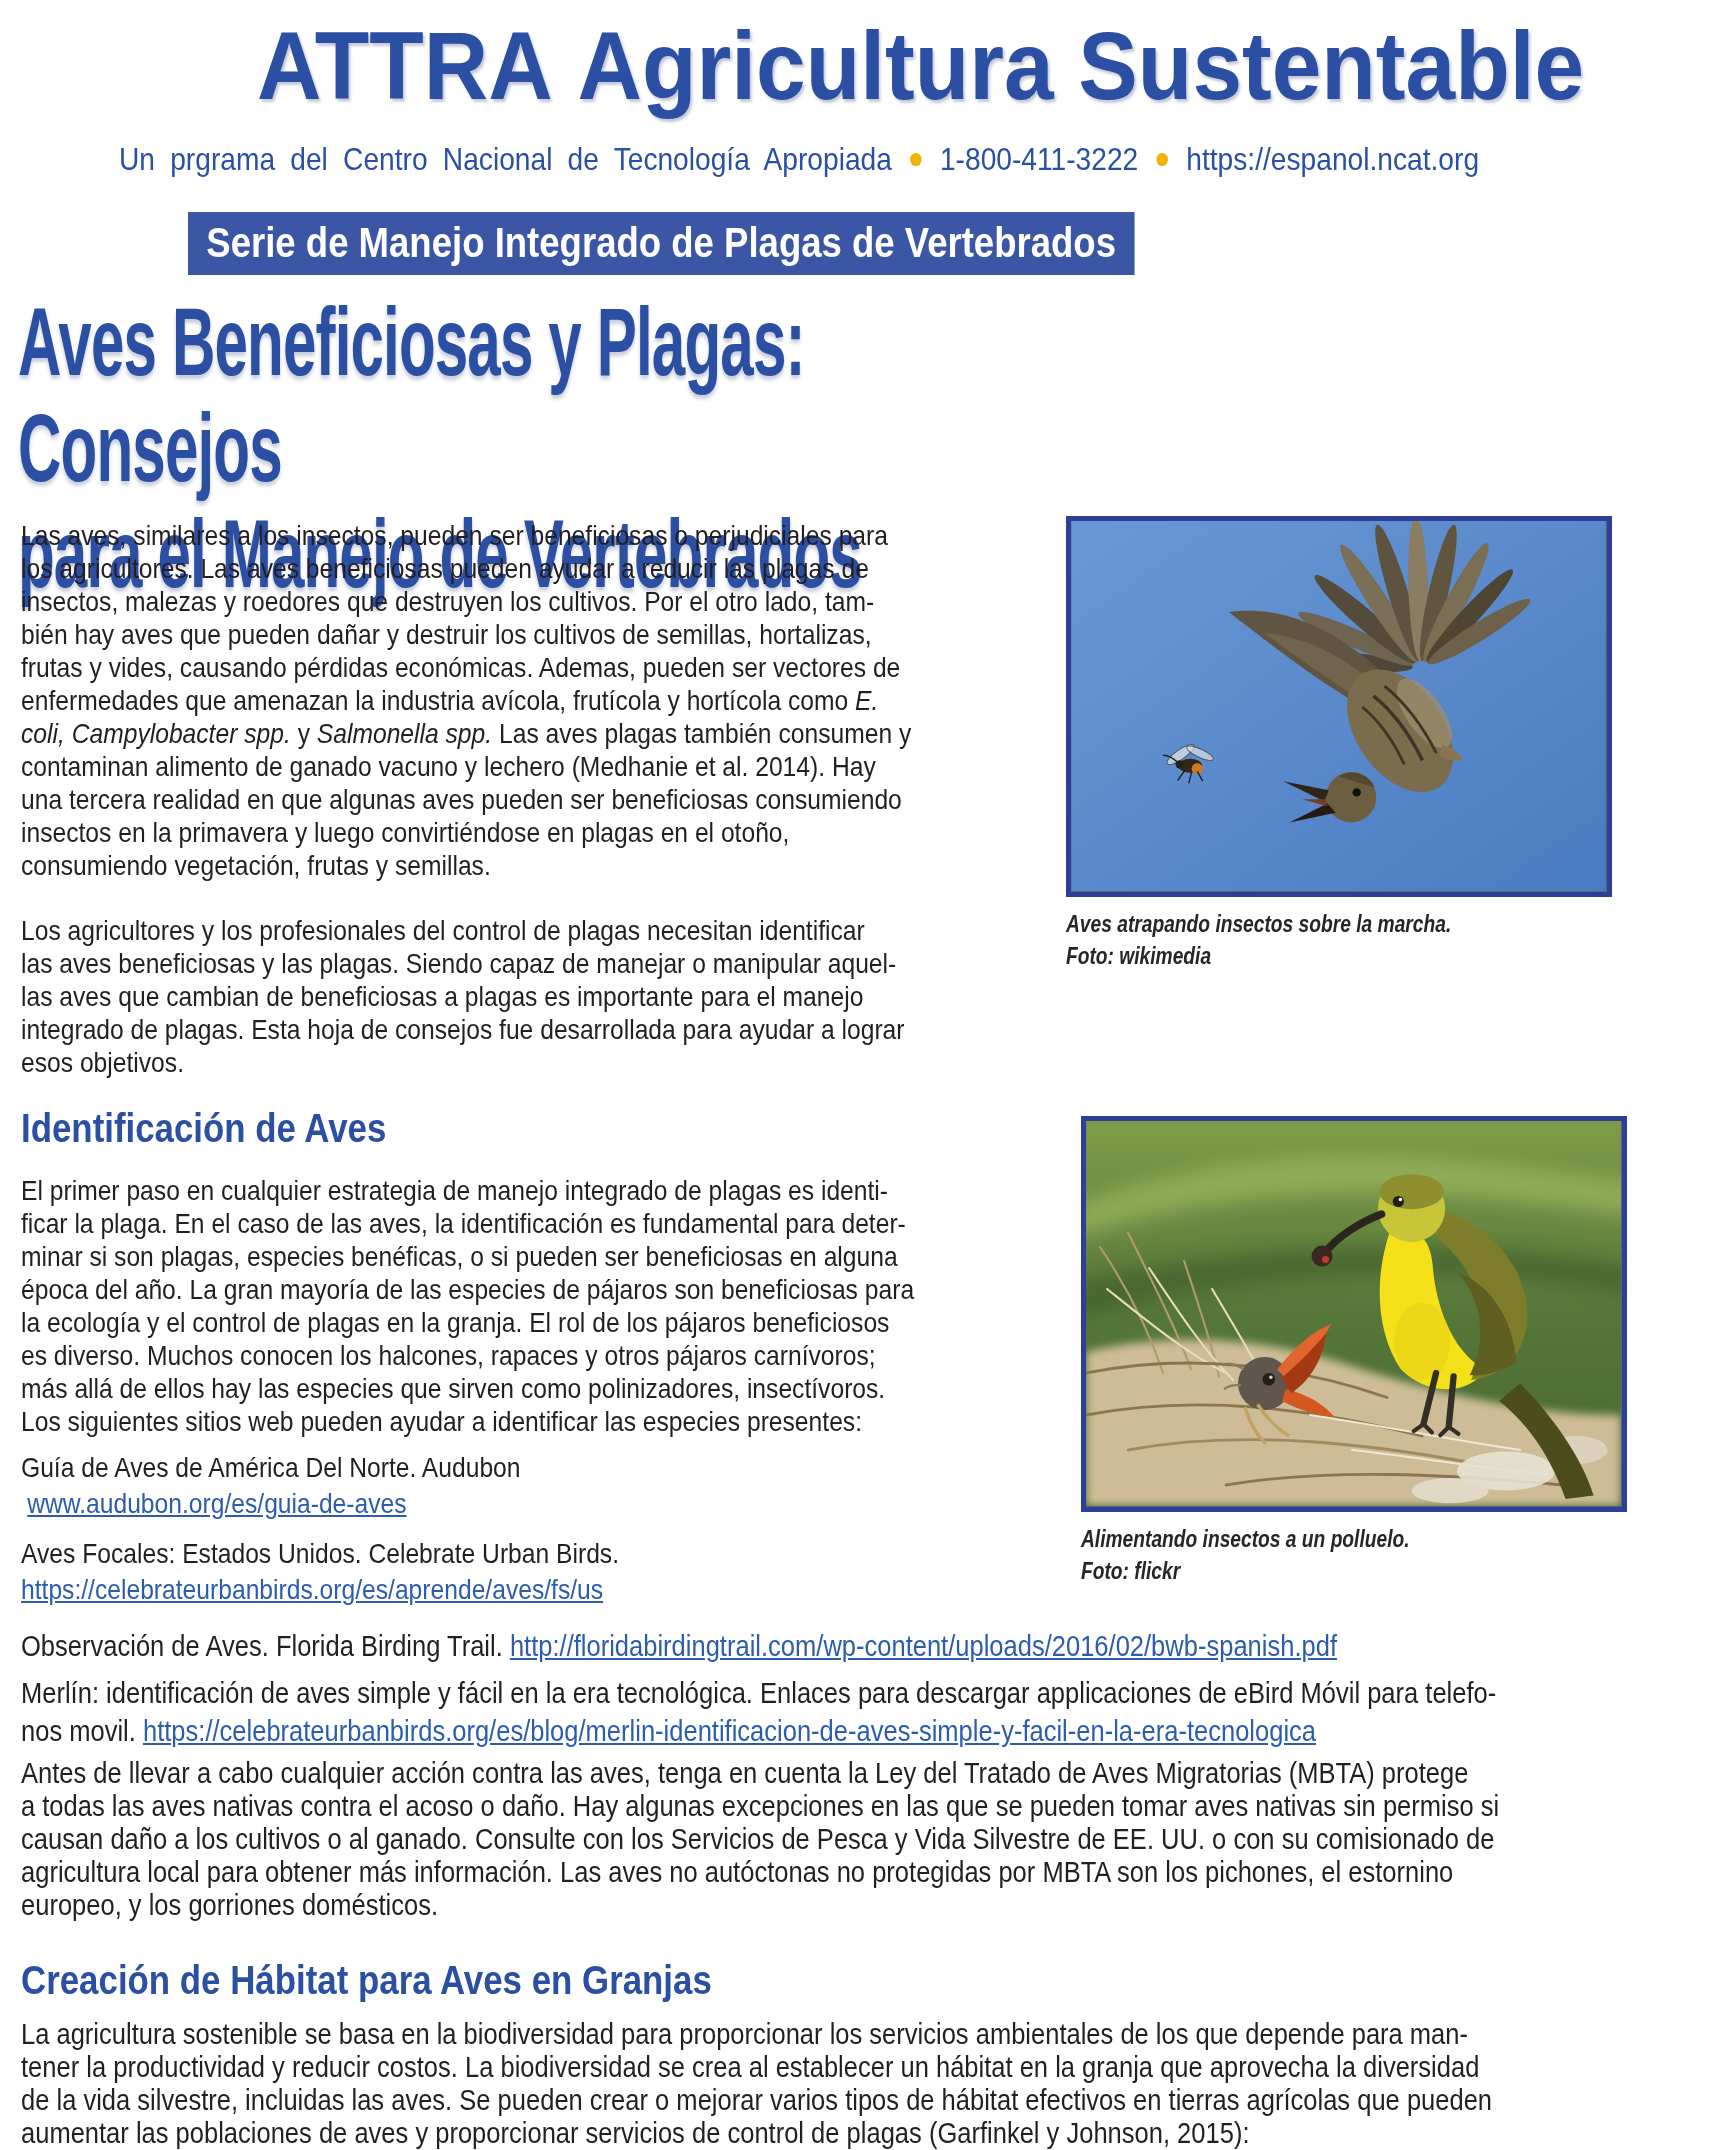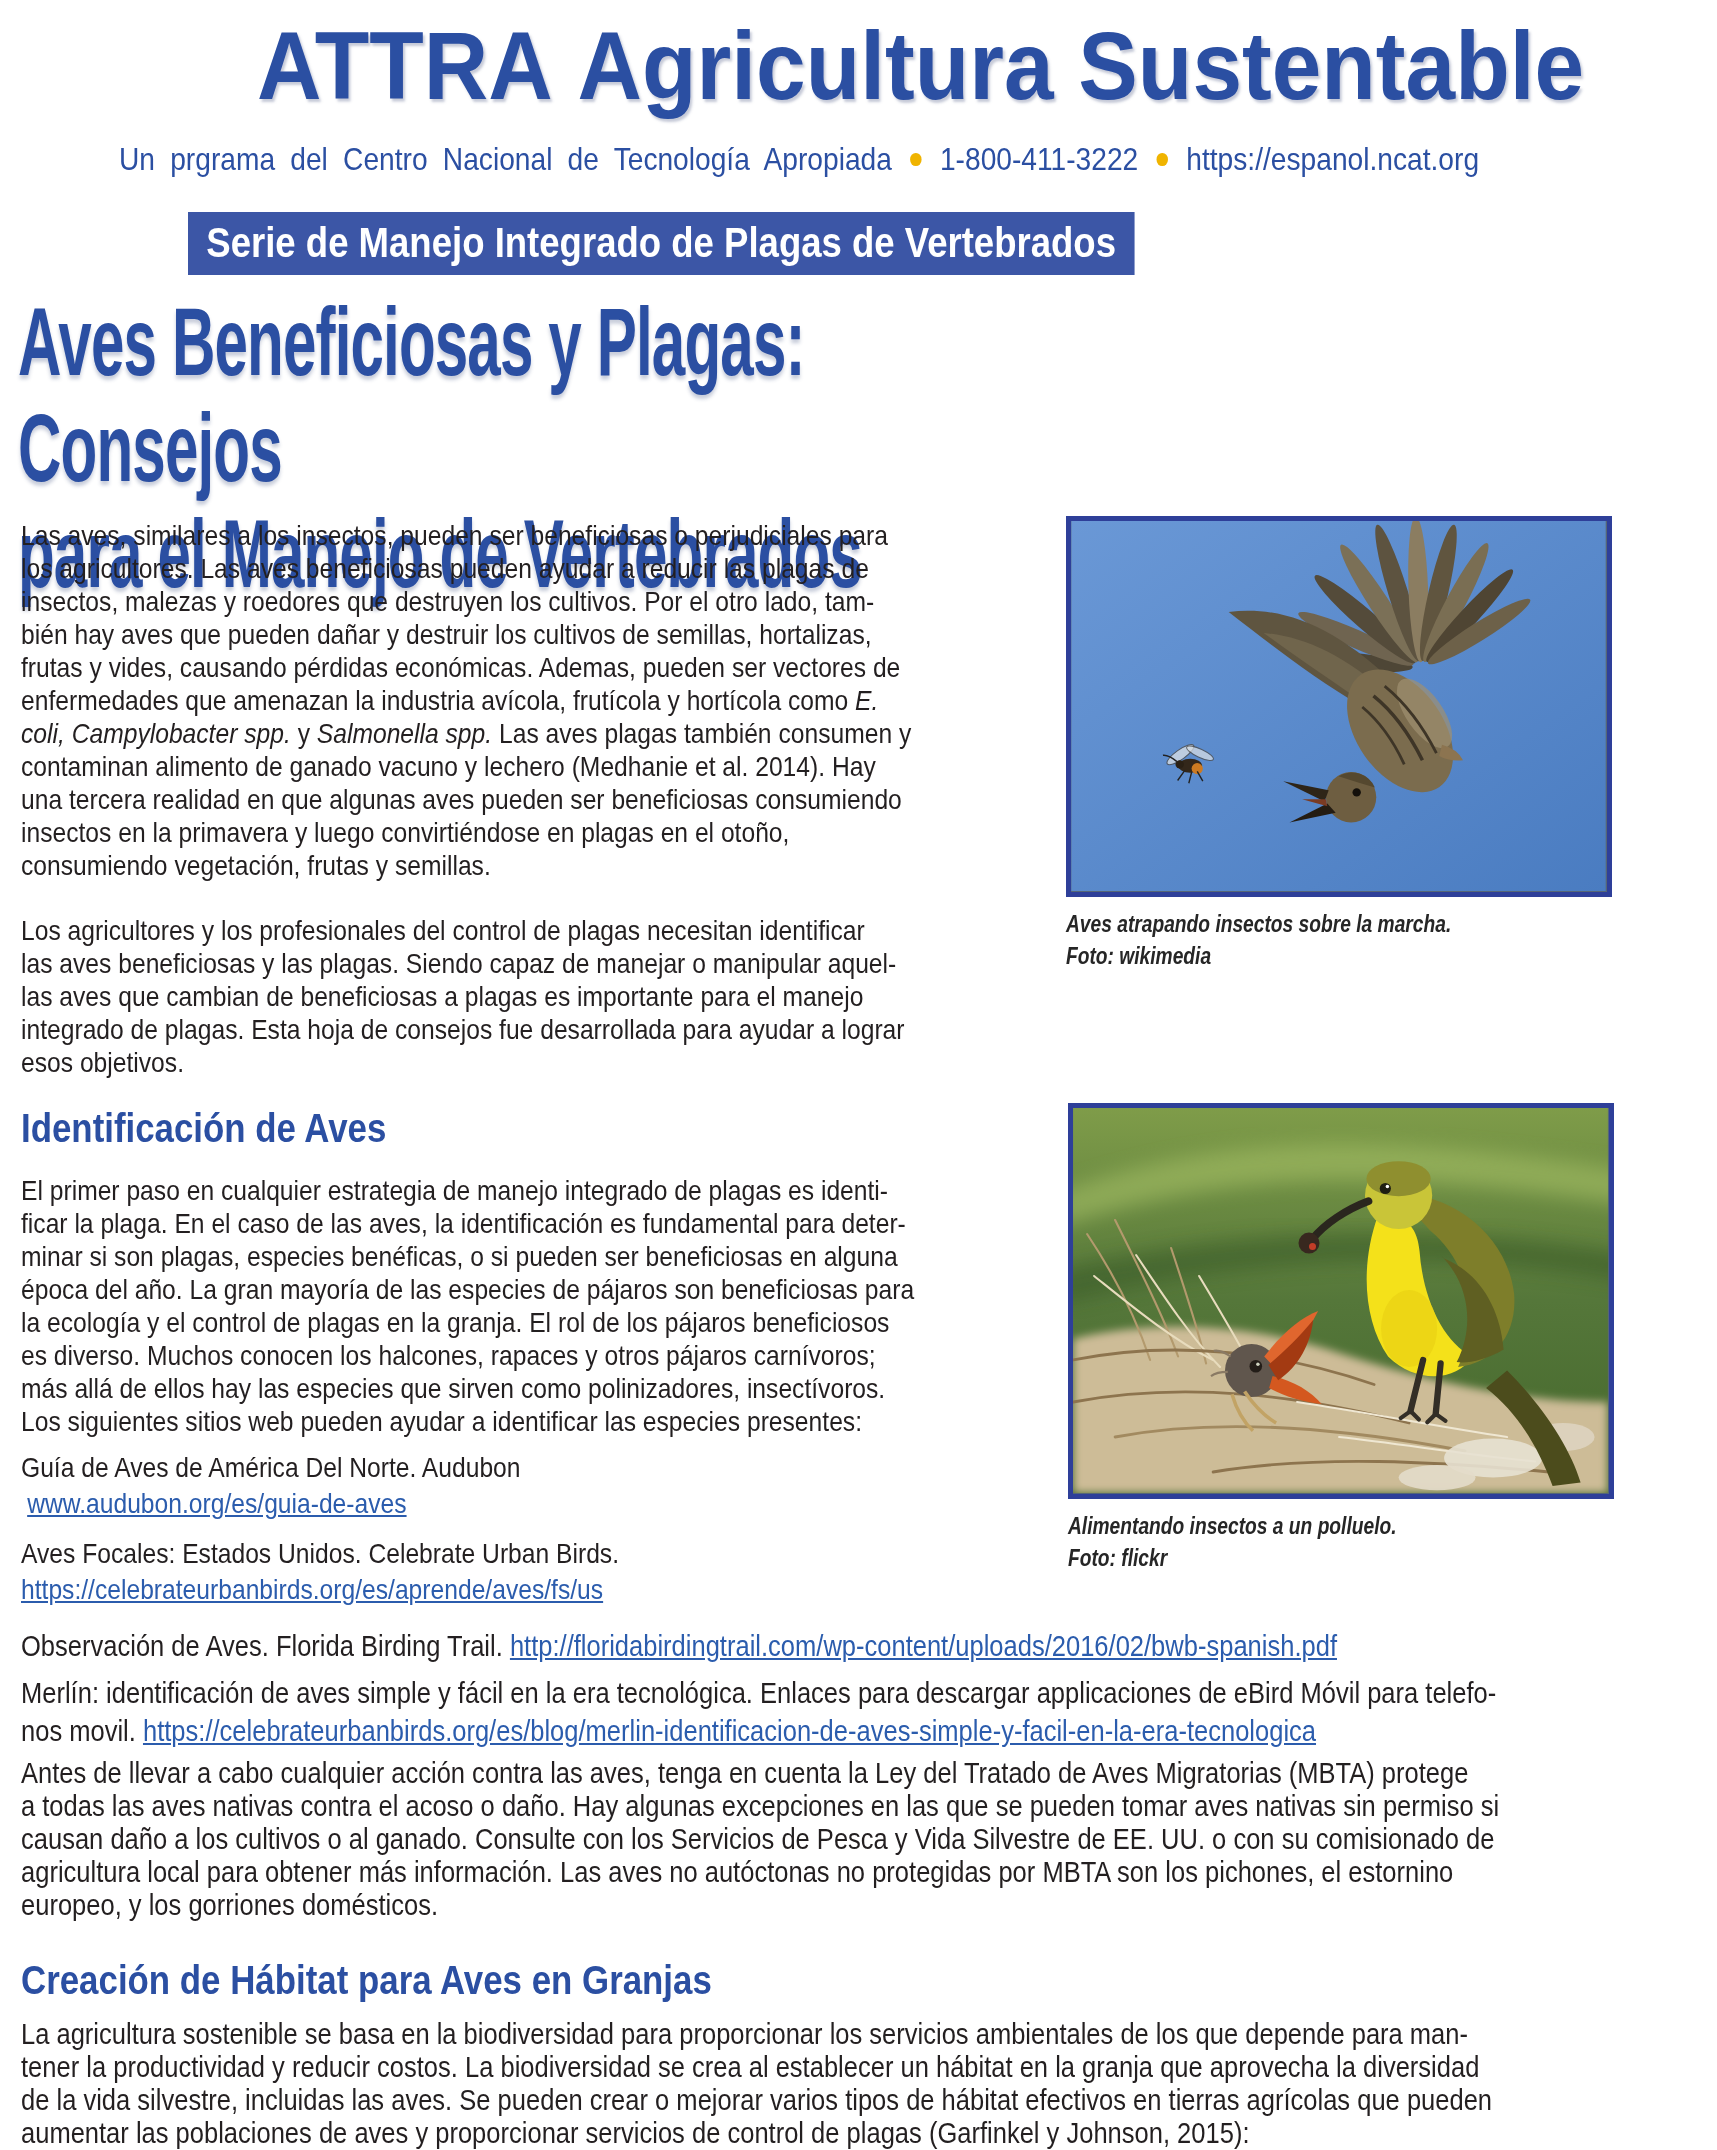--- a/index.html
+++ b/index.html
@@ -179,21 +179,21 @@
   <div class="abs res cond res1">
     <div>Guía de Aves de América Del Norte. Audubon</div>
     <div class="link-indent"><a href="#" class="doclink">www.audubon.org/es/guia-de-aves</a></div>
   </div>
 
   <div class="abs res cond res2">
     <div>Aves Focales: Estados Unidos. Celebrate Urban Birds.</div>
     <div><a href="#" class="doclink">https://celebrateurbanbirds.org/es/aprende/aves/fs/us</a></div>
   </div>
 
-  <figure class="abs figure fig2" style="margin:2px;">
+  <figure class="abs figure fig2" style="margin:15px;">
     <div class="photo" style="height:396px;">
       <svg viewBox="0 0 764 550" width="535" height="385">
         <defs>
           <linearGradient id="grn" x1="0" y1="0" x2="0" y2="1">
             <stop offset="0" stop-color="#7f9c49"></stop>
               <stop offset="0.5" stop-color="#55773a"></stop>
               <stop offset="1" stop-color="#44672b"></stop>
           </linearGradient>
           <filter id="blur1" x="-20%" y="-20%" width="140%" height="140%">
               <feGaussianBlur stdDeviation="14"></feGaussianBlur>

